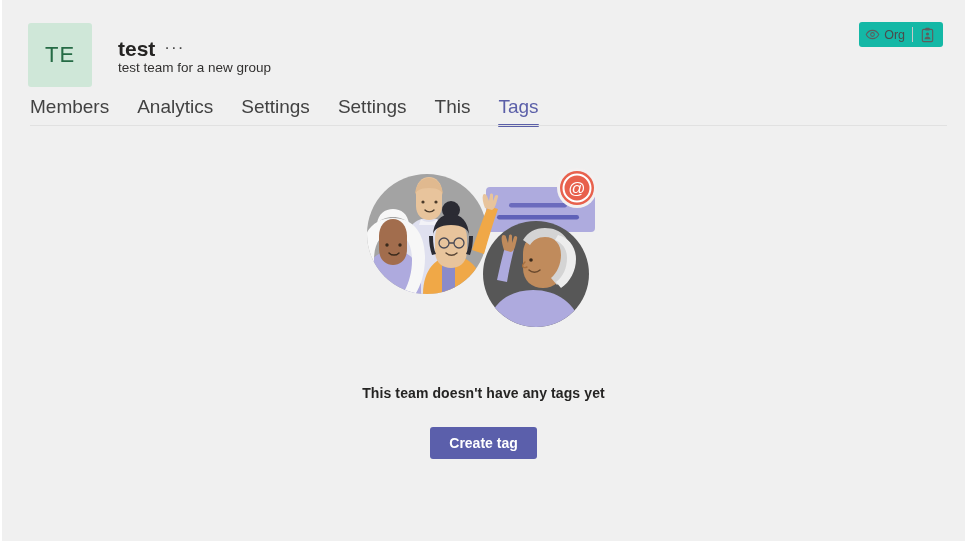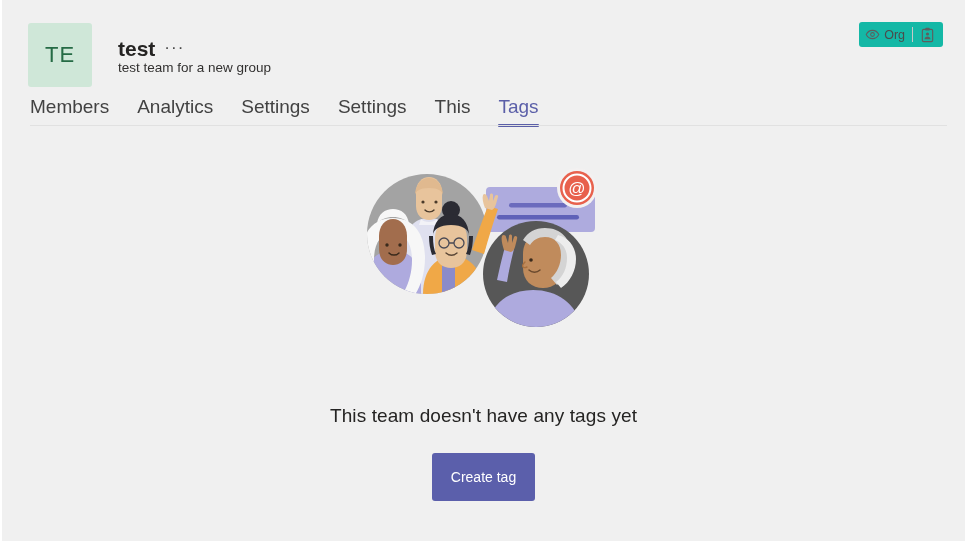--- a/index.html
+++ b/index.html
@@ -160,41 +160,41 @@
     display: flex;
     flex-direction: column;
     align-items: center;
   }
   .illus {
     width: 250px;
     height: 175px;
     position: relative;
   }
   .empty-title {
-    margin-top: 68px;
-    font-size: 19px;
-    font-weight: normal;
+    margin-top: 48px;
+    font-size: 14px;
+    font-weight: bold;
     color: #252423;
     letter-spacing: 0.1px;
   }
   .empty-sub {
     margin-top: 19px;
     font-size: 13.5px;
     color: #3b3a39;
   }
   .create-btn {
     margin-top: 26px;
     background: #5b5fab;
     color: #ffffff;
     border: none;
     border-radius: 3px;
-    height: 48px;
+    height: 32px;
     padding: 0 19px;
     font-size: 14px;
-    font-weight: normal;
+    font-weight: bold;
     font-family: "Liberation Sans", "DejaVu Sans", sans-serif;
     cursor: pointer;
   }
 </style>
 </head>
 <body>
 
 <div id="app">
 
   <div class="team-header">

